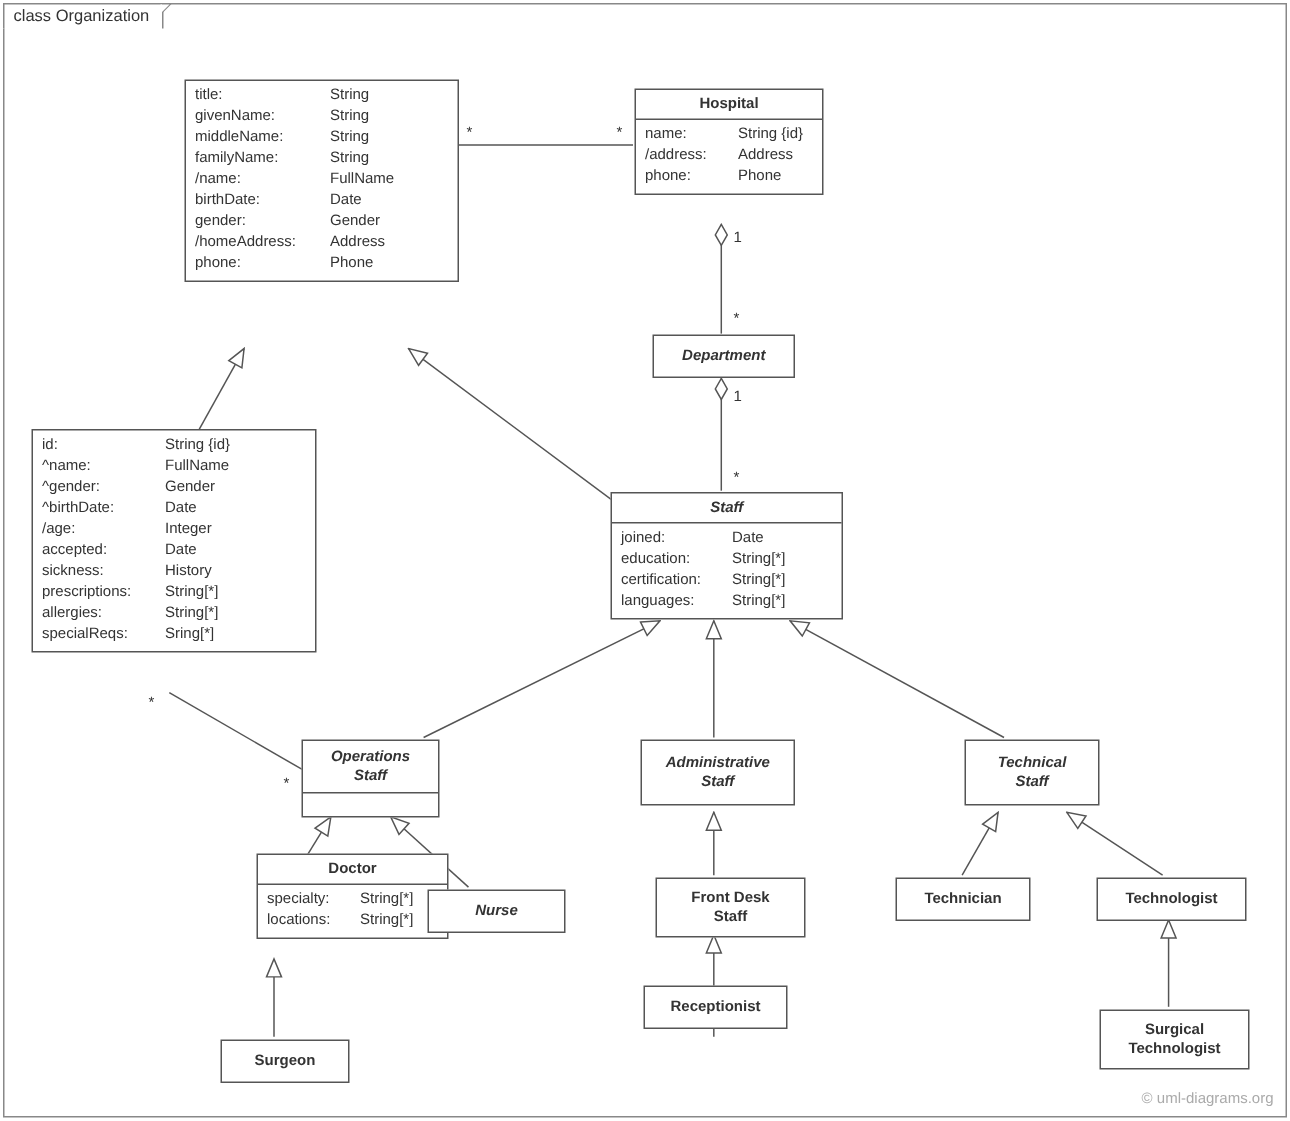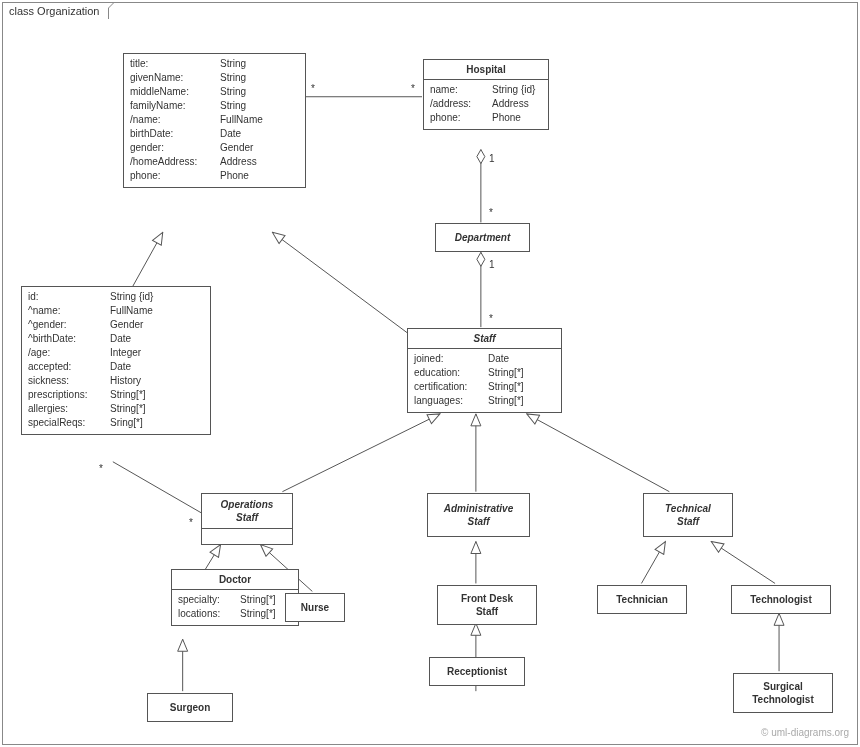--- a/index.html
+++ b/index.html
@@ -298,21 +298,21 @@
           <span class="attr-key">specialty:</span>
           <span class="attr-val">String[*]</span>
         </div>
       <div class="attr-row">
           <span class="attr-key">locations:</span>
           <span class="attr-val">String[*]</span>
         </div>
     </div>
   </div>
 
-  <div class="class-box" style="left:282px; top:590px; width:60px;">
+  <div class="class-box" style="left:282px; top:590px; width:92px;font-style:italic;">
     <div class="class-name no-border" style="padding:8px 4px">Nurse</div>
   </div>
 
   <div class="class-box" style="left:434px; top:582px; width:100px;">
     <div class="class-name no-border" style="line-height:13px; padding:6px 4px">
       <span>Front Desk</span><br>
       <span>Staff</span>
     </div>
   </div>
 

